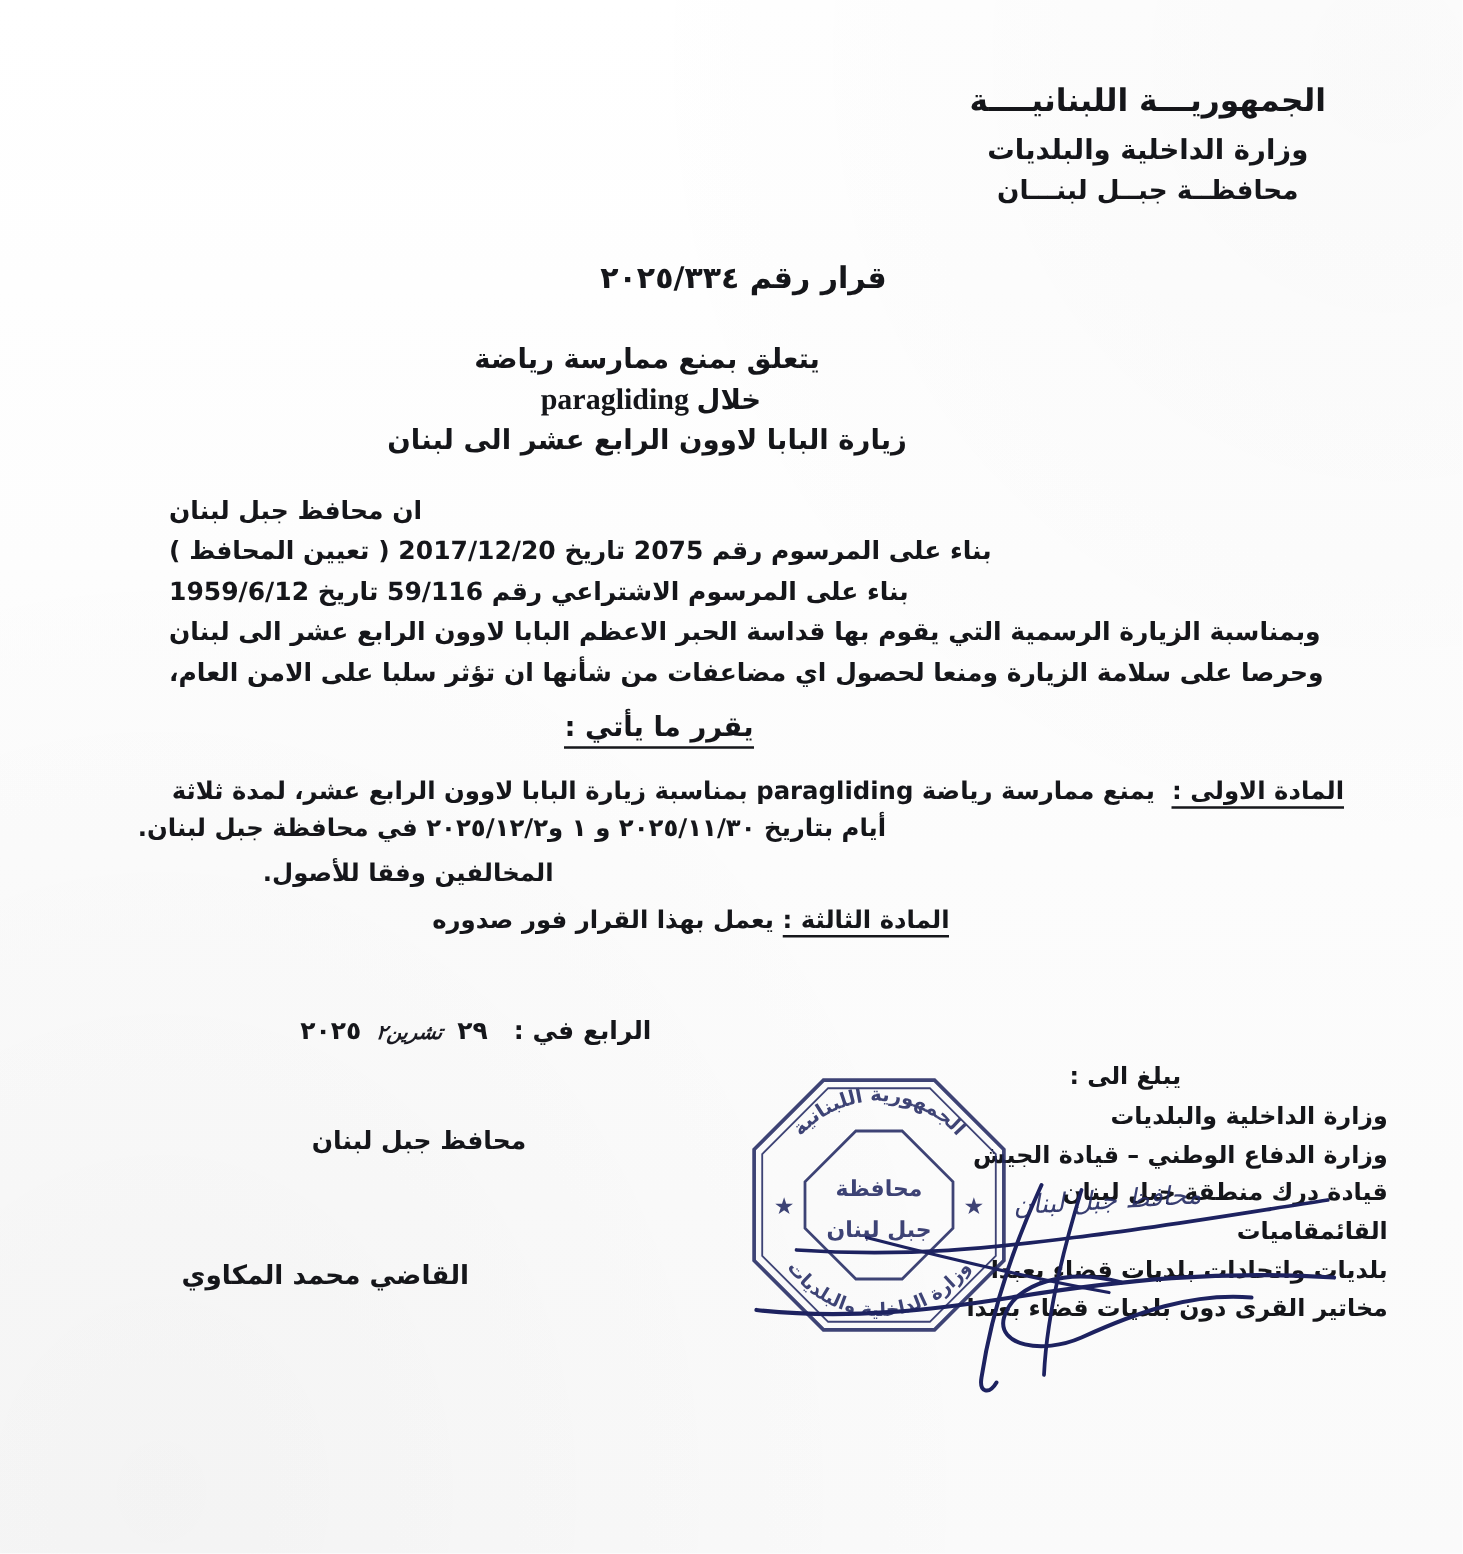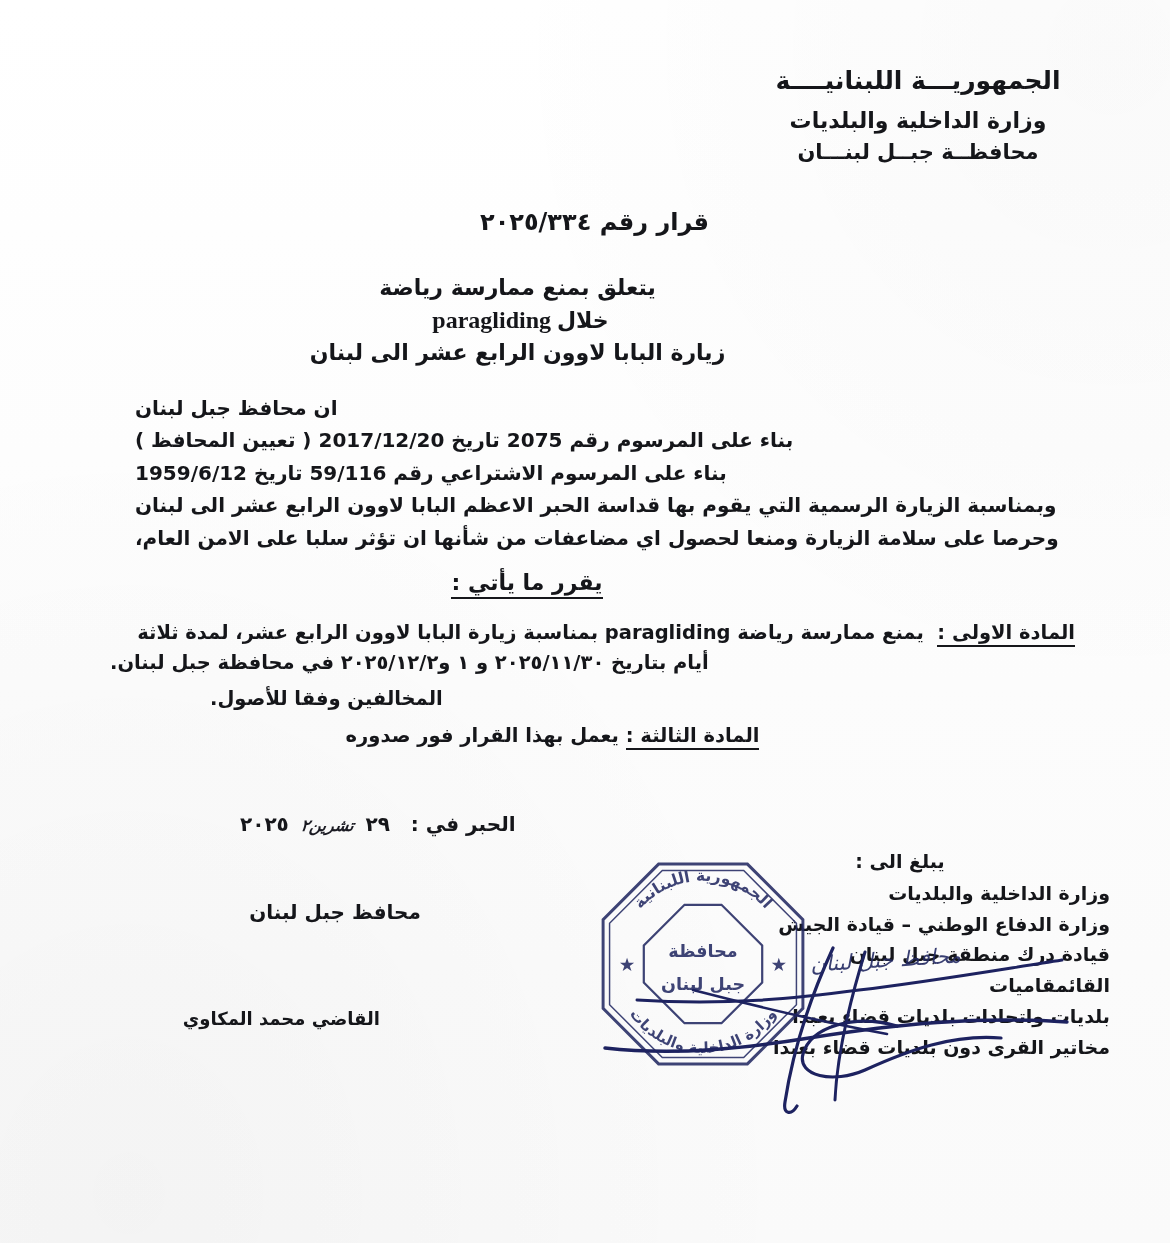--- a/index.html
+++ b/index.html
@@ -167,21 +167,22 @@
     right: 705px;
     width: 260px;
     text-align: center;
     font-size: 20px;
   }
   .sig-name-printed {
     position: absolute;
     top: 1008px;
     right: 790px;
     width: 240px;
-    font-size: 18px;
+    text-align: center;
+    font-size: 21px;
   }
 
   
   .stamp {
     position: absolute;
     top: 853px;
     left: 602px;
     width: 228px;
     height: 222px;
     opacity: 0.88;
@@ -272,21 +273,21 @@
       <span class="art-2-line2">المخالفين وفقا للأصول.</span>
     </div>
 
     <div class="article">
       <span class="art-3"><span class="art-label">المادة الثالثة :</span>&nbsp;<span>يعمل بهذا القرار فور صدوره</span></span>
     </div>
 
   </div>
 
   <div class="placedate ink">
-    <span>الحبر في :</span>&nbsp;&nbsp;
+    <span>الرابع في :</span>&nbsp;&nbsp;
     <span>٢٩</span>
     <span class="handwritten-month">تشرين٢</span>
     <span>٢٠٢٥</span>
   </div>
 
   <div class="distribution ink">
     <div class="dist-title">يبلغ الى :</div>
     <div>وزارة الداخلية والبلديات</div>
     <div>وزارة الدفاع الوطني – قيادة الجيش</div>
     <div>قيادة درك منطقة جبل لبنان</div>

